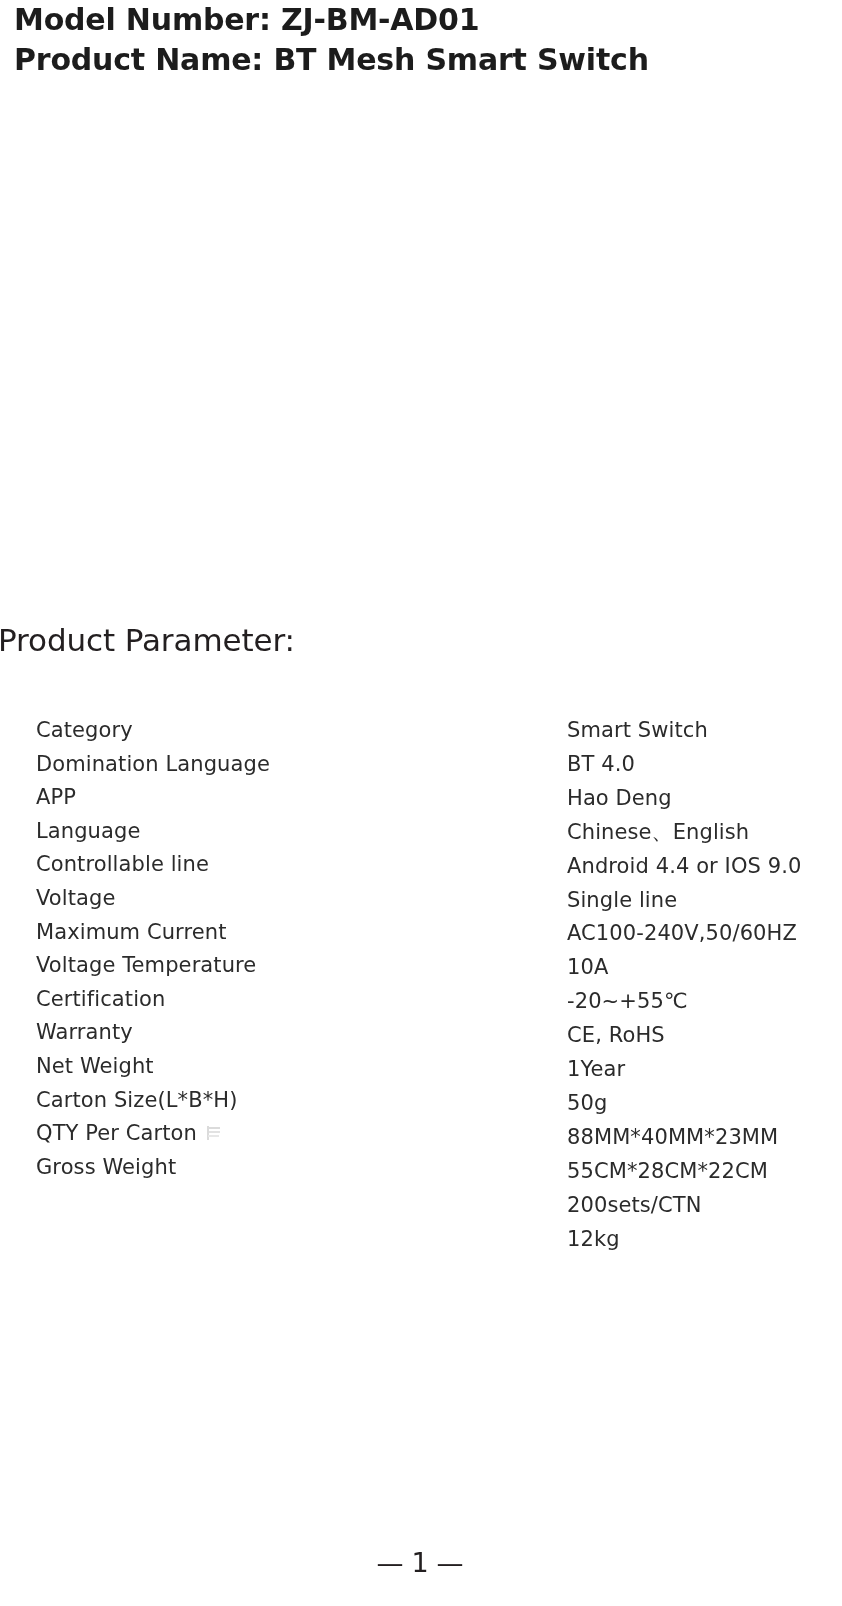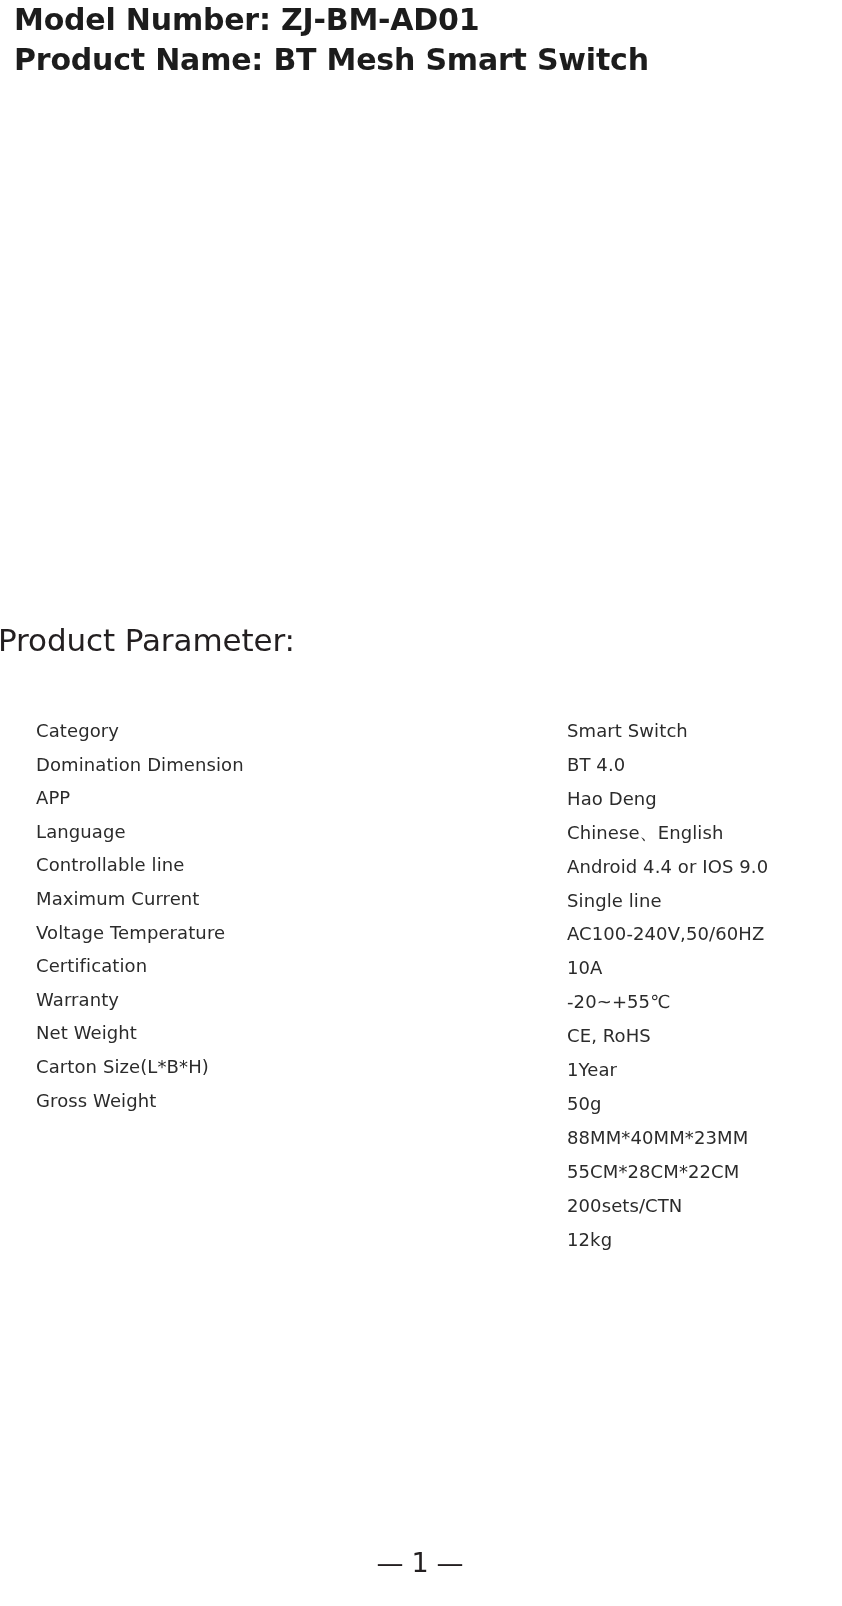--- a/index.html
+++ b/index.html
@@ -72,21 +72,21 @@
   }
   .param-col-labels {
     left: 36px;
     width: 500px;
   }
   .param-col-values {
     left: 567px;
     width: 290px;
   }
   .param-cell {
-    font-size: 18px;
+    font-size: 21px;
     line-height: 33.6px;
     color: #2b2b2b;
     white-space: nowrap;
     letter-spacing: 0.1px;
   }
   .param-col-values .param-cell {
     line-height: 33.9px;
   }
   .qty-artifact {
     display: inline-block;
@@ -142,30 +142,32 @@
   <div class="header-line">Product Name: BT Mesh Smart Switch</div>
 </div>
 
 <div class="product-image-area"></div>
 
 <div class="section-heading">Product Parameter:</div>
 
 <div class="param-table">
   <div class="param-col param-col-labels">
     <div class="param-cell">Category</div>
-    <div class="param-cell">Domination Dimension</div>
+    <div class="param-cell">Domination Language</div>
     <div class="param-cell">APP</div>
     <div class="param-cell">Language</div>
     <div class="param-cell">Controllable line</div>
+    <div class="param-cell">Voltage</div>
     <div class="param-cell">Maximum Current</div>
     <div class="param-cell">Voltage Temperature</div>
     <div class="param-cell">Certification</div>
     <div class="param-cell">Warranty</div>
     <div class="param-cell">Net Weight</div>
     <div class="param-cell">Carton Size(L*B*H)</div>
+    <div class="param-cell"><span>QTY Per Carton</span><span class="qty-artifact"></span></div>
     <div class="param-cell">Gross Weight</div>
   </div>
 
   <div class="param-col param-col-values">
     <div class="param-cell">Smart Switch</div>
     <div class="param-cell">BT 4.0</div>
     <div class="param-cell">Hao Deng</div>
     <div class="param-cell">Chinese、English</div>
     <div class="param-cell">Android 4.4 or IOS 9.0</div>
     <div class="param-cell">Single line</div>

